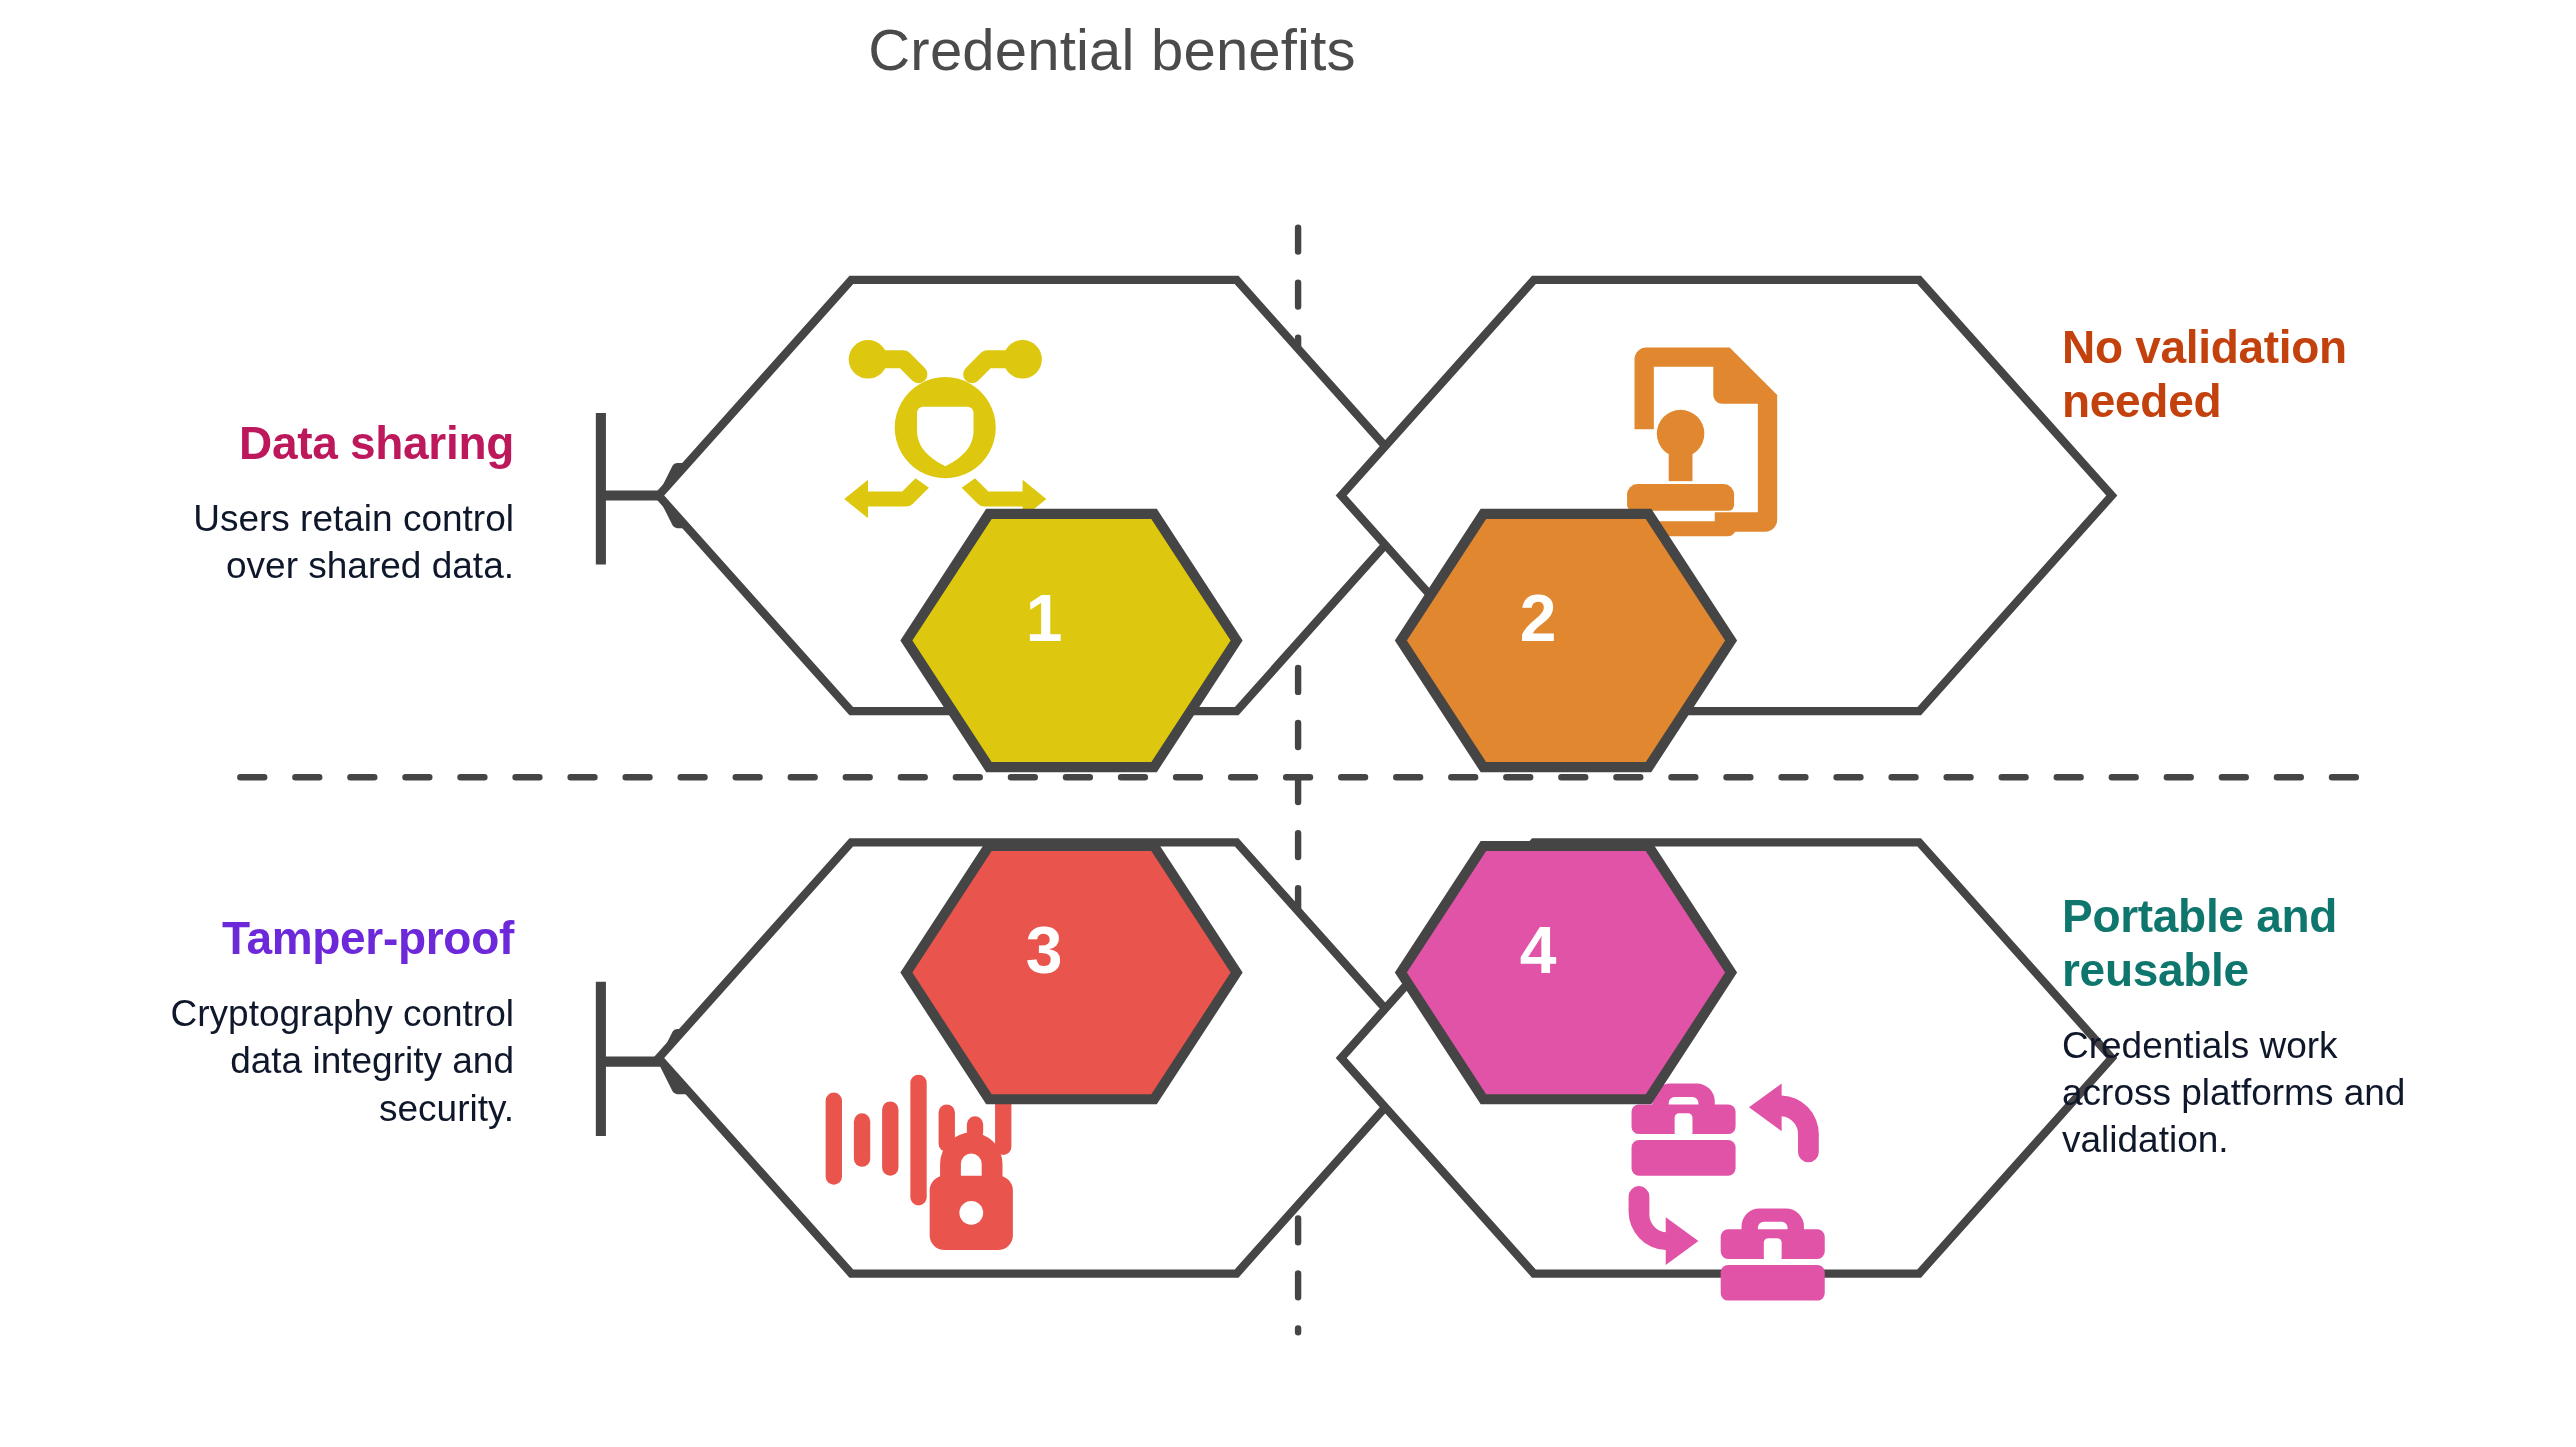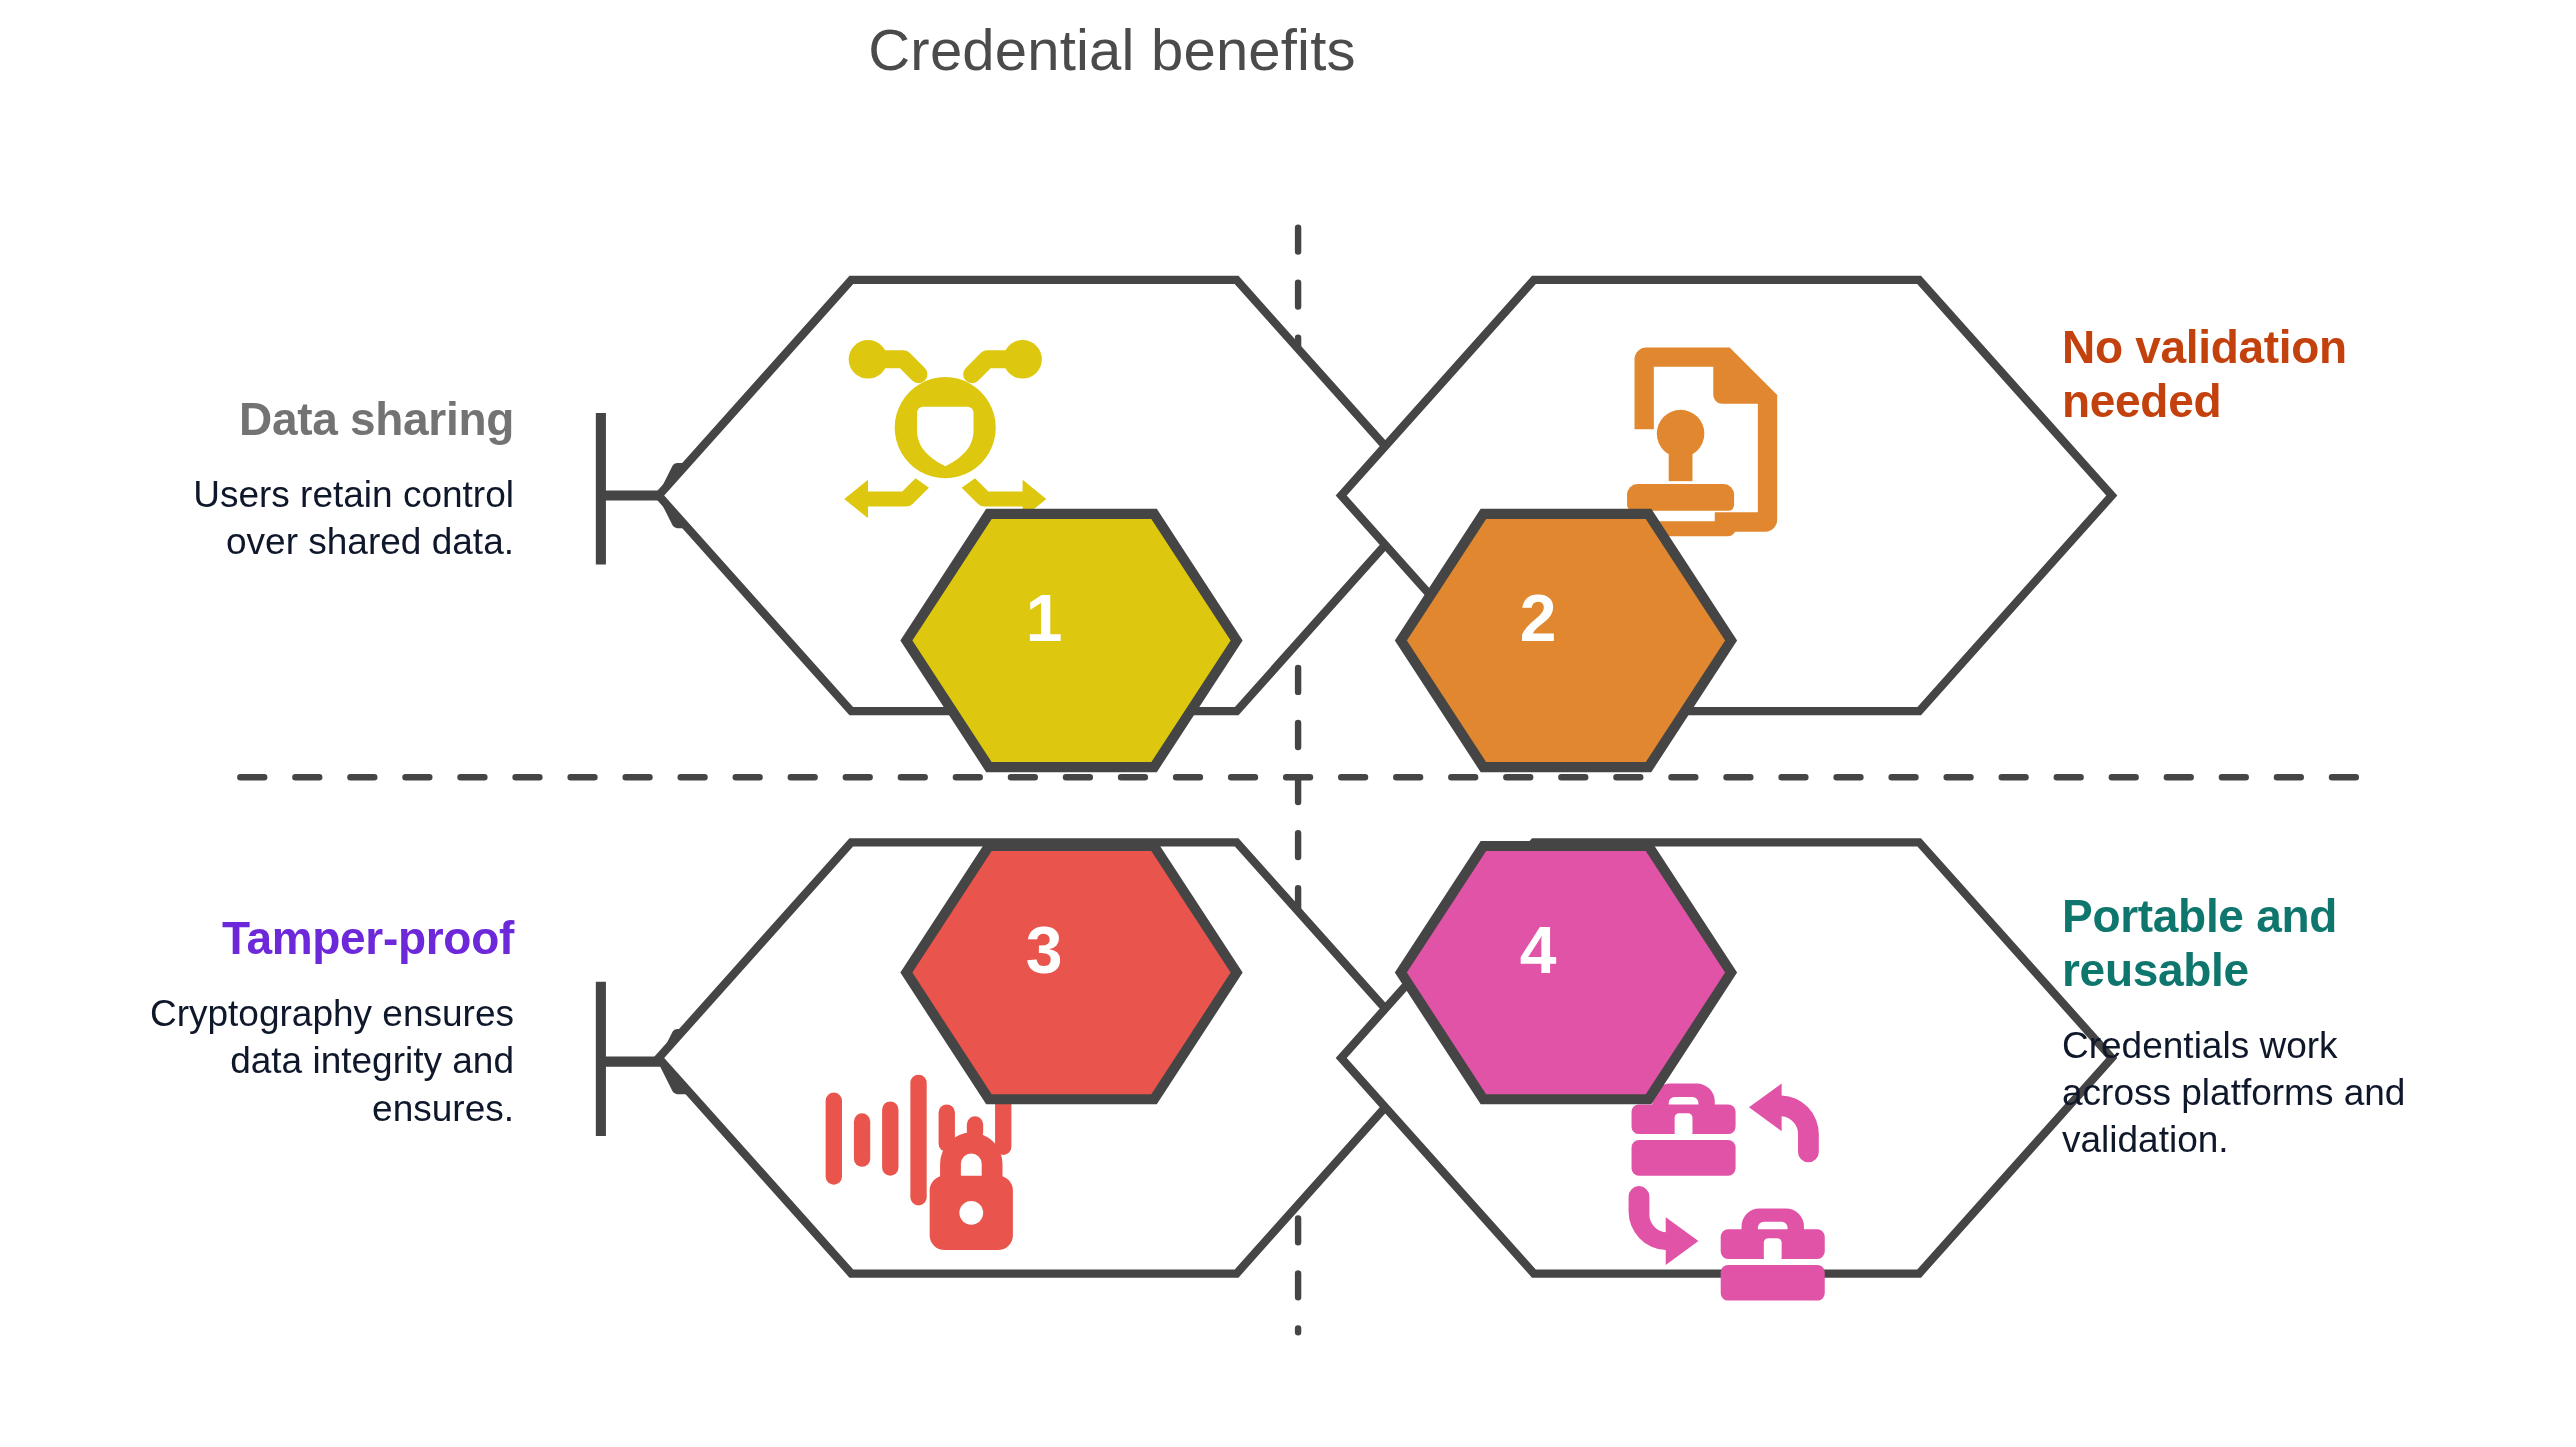--- a/index.html
+++ b/index.html
@@ -67,21 +67,21 @@
   }
 
   .block.left  { text-align: right; }
   .block.right { text-align: left;  }
 
   #block-1 { left: 147px;  top: 393px; }
   #block-2 { left: 2062px; top: 321px; }
   #block-3 { left: 147px;  top: 912px; }
   #block-4 { left: 2062px; top: 890px; }
 
-  #block-1 .heading { color: #737373; }
+  #block-1 .heading { color: #be185d; margin-top: 24px; }
   #block-2 .heading { color: #c2410c; }
   #block-3 .heading { color: #6d28d9; }
   #block-4 .heading { color: #0f766e; }
 
   
   .hex-number {
     position: absolute;
     font-size: 66px;
     font-weight: bold;
     color: #ffffff;
@@ -237,21 +237,21 @@
     <p class="heading">Data sharing</p>
     <p class="body">Users retain control over shared data.</p>
   </div>
 
   <div class="block right" id="block-2">
     <p class="heading">No validation needed</p>
   </div>
 
   <div class="block left" id="block-3">
     <p class="heading">Tamper-proof</p>
-    <p class="body">Cryptography ensures data integrity and ensures.</p>
+    <p class="body">Cryptography control data integrity and security.</p>
   </div>
 
   <div class="block right" id="block-4">
     <p class="heading">Portable and reusable</p>
     <p class="body">Credentials work across platforms and validation.</p>
   </div>
 
 </div>
 
 

